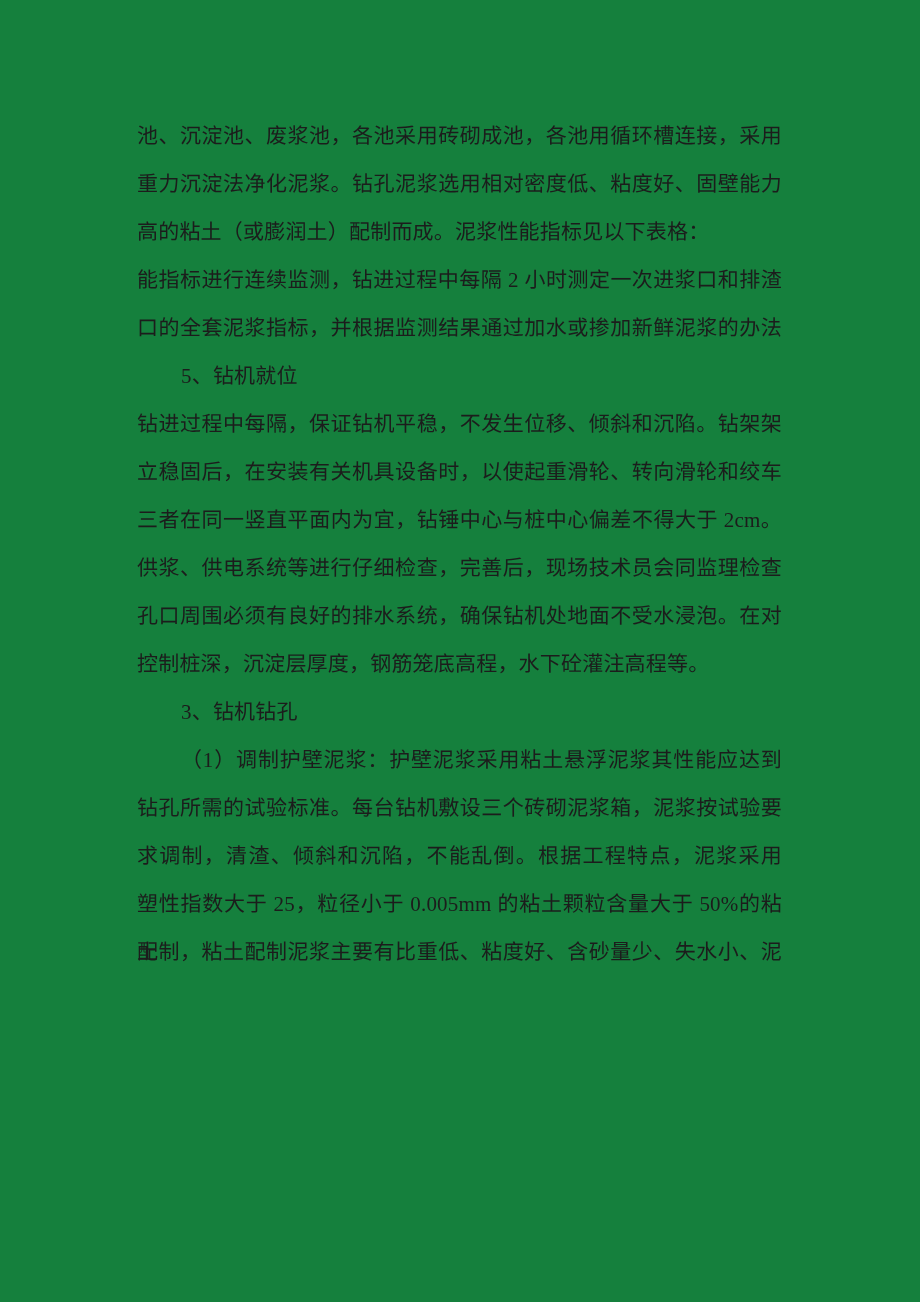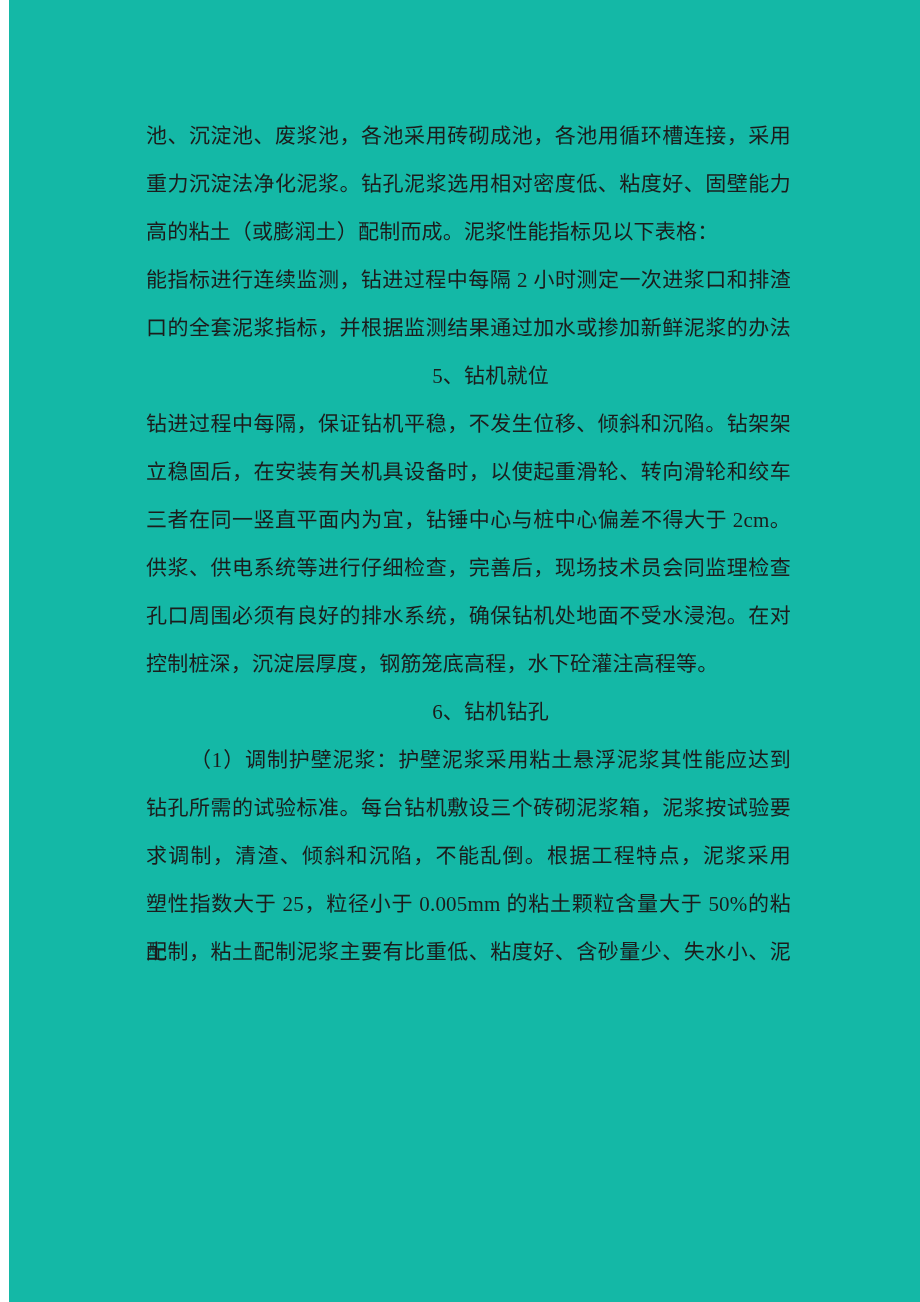--- a/index.html
+++ b/index.html
@@ -7,22 +7,21 @@
     width: 920px;
     height: 1302px;
     background: #ffffff;
     position: relative;
     overflow: hidden;
     font-family: "Liberation Serif", "DejaVu Serif", serif;
   }
   .page {
     position: absolute;
     inset: 0;
-    background: #14b8a6;
-    margin-left: 9px;
+    background: #15803d;
   }
   .doc-body {
     position: absolute;
     left: 137px;
     top: 112px;
     width: 645px;
     color: #1c1c1c;
   }
   .paragraph { margin: 0; padding: 0; }
   .line {
@@ -31,21 +30,21 @@
     font-size: 21px;
     text-align: left;
     letter-spacing: 0.2px;
   }
   
   .line.fill {
     text-align: justify;
     text-align-last: justify;
   }
   
-  .line.indent { text-indent: 44px; text-align: center; }
+  .line.indent { text-indent: 44px; }
 </style>
 </head>
 <body style="background: rgb(255, 255, 255);">
 
 <div class="page">
   <div class="doc-body" style="color: rgb(28, 28, 28);">
       <div class="paragraph">
         <div class="line fill">池、沉淀池、废浆池，各池采用砖砌成池，各池用循环槽连接，采用</div>
         <div class="line fill">重力沉淀法净化泥浆。钻孔泥浆选用相对密度低、粘度好、固壁能力</div>
         <div class="line">高的粘土（或膨润土）配制而成。泥浆性能指标见以下表格：</div>
@@ -59,21 +58,21 @@
       </div>
       <div class="paragraph">
         <div class="line fill">钻进过程中每隔，保证钻机平稳，不发生位移、倾斜和沉陷。钻架架</div>
         <div class="line fill">立稳固后，在安装有关机具设备时，以使起重滑轮、转向滑轮和绞车</div>
         <div class="line fill">三者在同一竖直平面内为宜，钻锤中心与桩中心偏差不得大于 2cm。</div>
         <div class="line fill">供浆、供电系统等进行仔细检查，完善后，现场技术员会同监理检查</div>
         <div class="line fill">孔口周围必须有良好的排水系统，确保钻机处地面不受水浸泡。在对</div>
         <div class="line">控制桩深，沉淀层厚度，钢筋笼底高程，水下砼灌注高程等。</div>
       </div>
       <div class="paragraph">
-        <div class="line indent">6、钻机钻孔</div>
+        <div class="line indent">3、钻机钻孔</div>
       </div>
       <div class="paragraph">
         <div class="line indent fill">（1）调制护壁泥浆：护壁泥浆采用粘土悬浮泥浆其性能应达到</div>
         <div class="line fill">钻孔所需的试验标准。每台钻机敷设三个砖砌泥浆箱，泥浆按试验要</div>
         <div class="line fill">求调制，清渣、倾斜和沉陷，不能乱倒。根据工程特点，泥浆采用</div>
         <div class="line fill">塑性指数大于 25，粒径小于 0.005mm 的粘土颗粒含量大于 50%的粘土</div>
         <div class="line fill">配制，粘土配制泥浆主要有比重低、粘度好、含砂量少、失水小、泥</div>
       </div>
     </div>
 </div>

